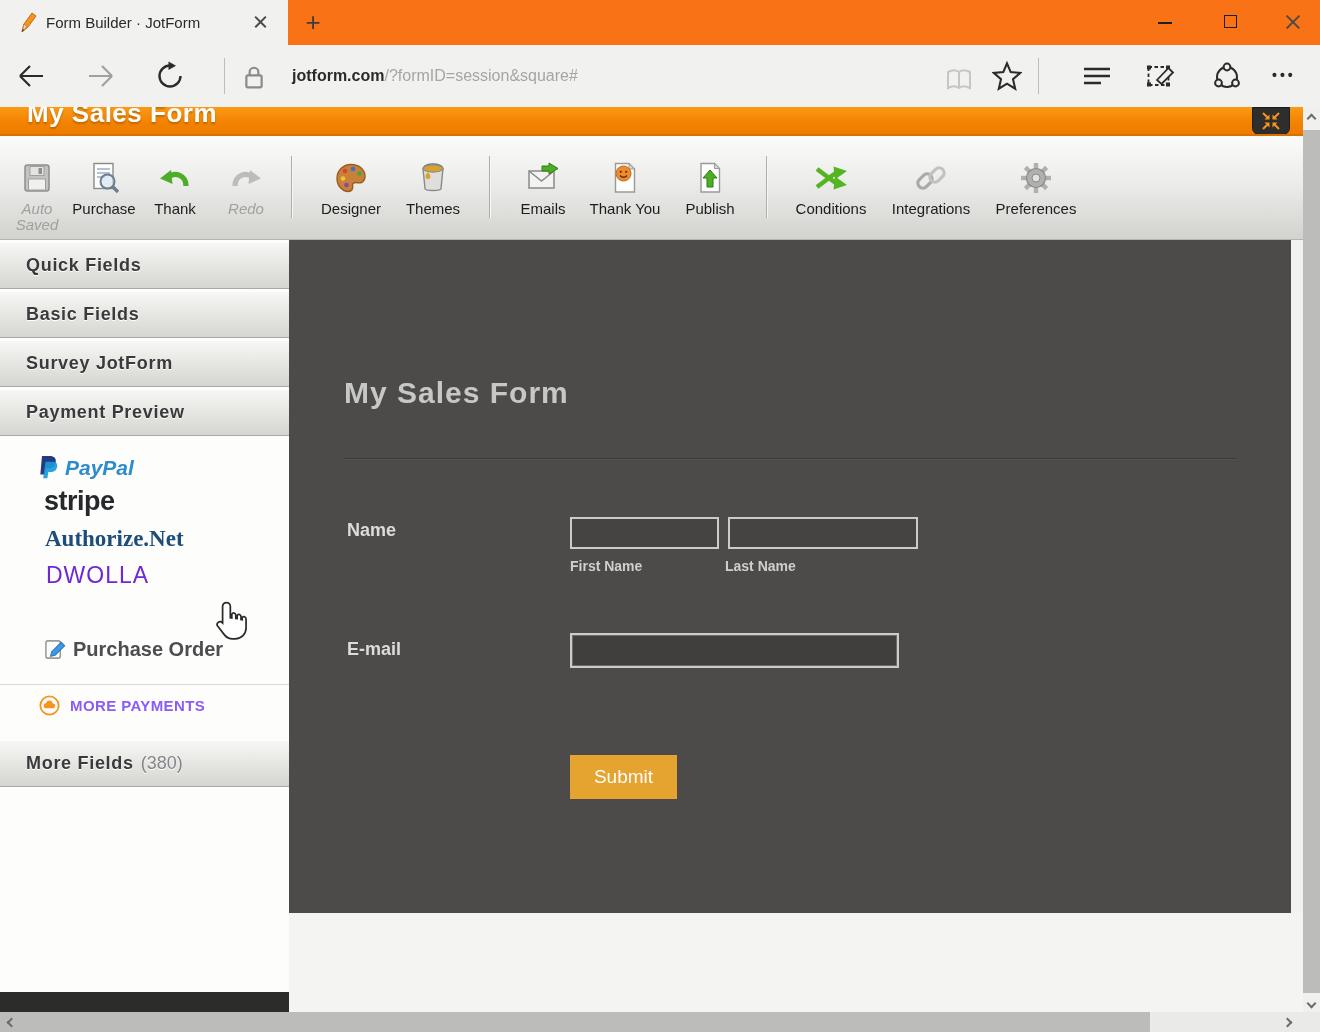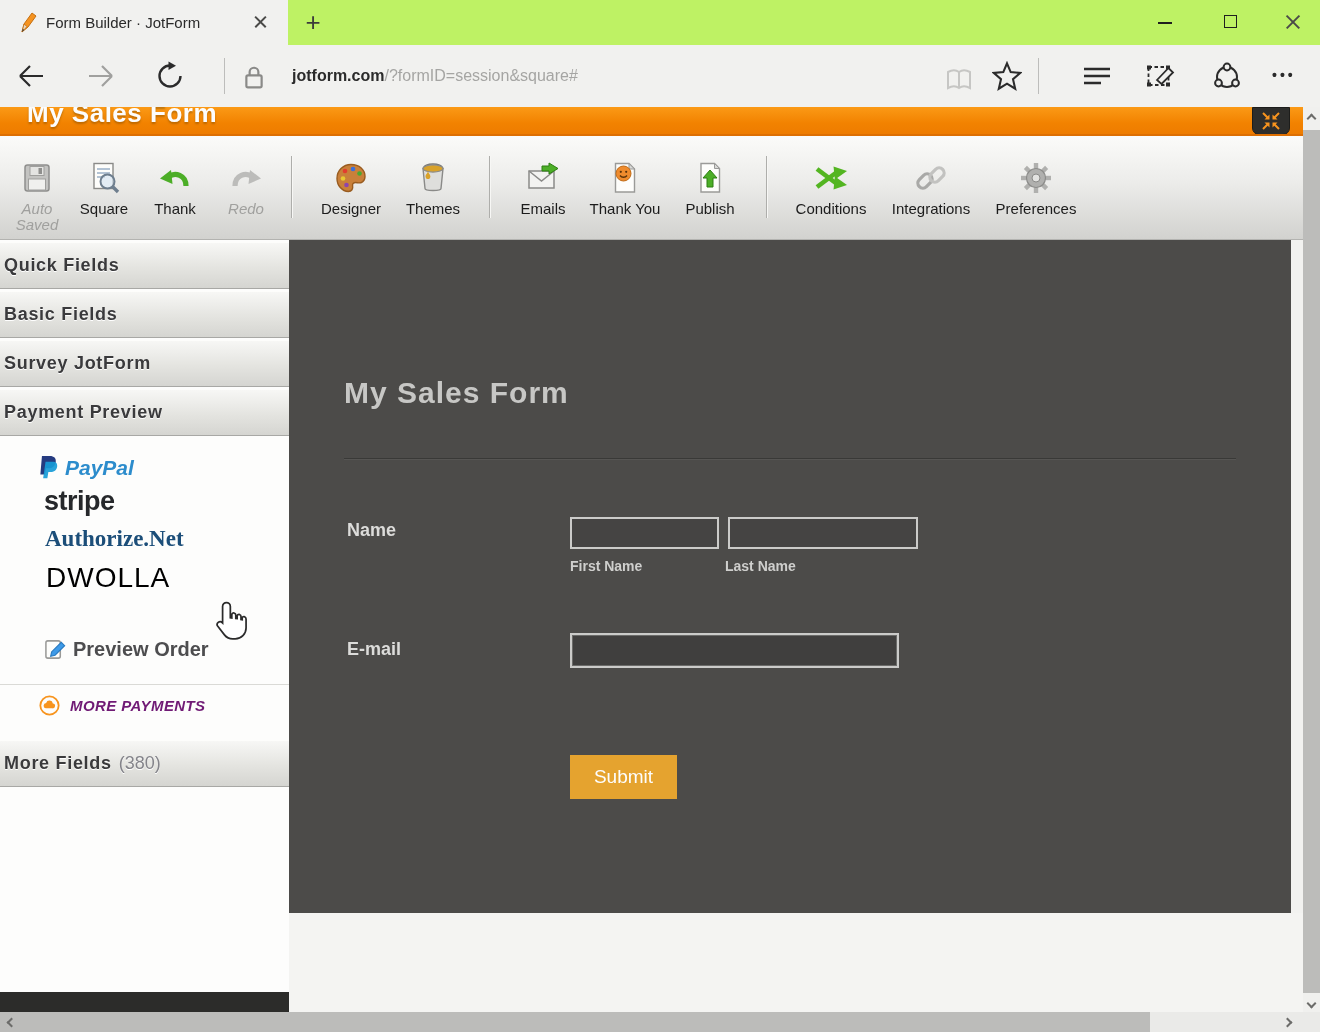--- a/index.html
+++ b/index.html
@@ -1,21 +1,21 @@
 <!DOCTYPE html>
 <html><head>
 <meta charset="utf-8">
 <style>
   * { box-sizing: border-box; margin: 0; padding: 0; }
   html,body { width:1320px; height:1032px; }
   body { font-family:"Liberation Sans", sans-serif; position:relative; overflow:hidden; background:#f4f4f2; }
   #app { position:absolute; inset:0; width:1320px; height:1032px; }
 
   
-  .tabbar { position:absolute; left:0; top:0; width:1320px; height:45px; background:#bef264; }
+  .tabbar { position:absolute; left:0; top:0; width:1320px; height:45px; background:#f97316; }
   .tab { position:absolute; left:0; top:0; width:288px; height:45px; background:#f1f1ef; display:flex; align-items:center; }
   .tab-favicon { position:absolute; left:16px; top:11px; width:22px; height:24px; }
   .tab-title { position:absolute; left:46px; top:14px; font-size:15px; color:#2a2a2a; white-space:nowrap; }
   .tab-close { position:absolute; left:252px; top:14px; width:17px; height:17px; }
   .xbar { position:absolute; left:1px; top:7px; width:15px; height:1.8px; background:#4a4a48; }
   .xbar.a { transform:rotate(45deg); } .xbar.b { transform:rotate(-45deg); }
   .newtab { position:absolute; left:300px; top:10px; width:26px; height:26px; color:#3c3c3a; font-size:26px; line-height:24px; text-align:center; font-weight:400; }
   .wincontrols { position:absolute; right:0; top:0; height:45px; }
   .winbtn { position:absolute; top:0; width:46px; height:45px; }
   .btn-min { right:132px; } .btn-max { right:66px; } .btn-close { right:4px; }
@@ -44,39 +44,39 @@
   .toolbar { position:absolute; left:0; top:136px; width:1303px; height:104px;
     background:linear-gradient(180deg,#fbfbf9 0%,#ececea 45%,#d2d2cf 100%); border-bottom:1px solid #b3b3b0; }
   .tbi { position:absolute; top:24px; text-align:center; }
   .tbi .ic { width:36px; height:36px; margin:0 auto 5px auto; display:block; }
   .tbi .lbl { font-size:15px; color:#1c1c1c; white-space:nowrap; line-height:16px; }
   .tbi.disabled .lbl { color:#a0a09e;font-style:italic; }
   .tb-divider { position:absolute; top:20px; width:1px; height:62px; background:#aeaeab; box-shadow:1px 0 0 #f7f7f5; }
 
   
   .sidebar { position:absolute; left:0; top:240px; width:289px; height:772px; background:#fdfdfc; }
-  .shead { position:absolute; left:0; width:289px; height:47px; display:flex; align-items:center; padding-left:4px;
+  .shead { position:absolute; left:0; width:289px; height:47px; display:flex; align-items:center; padding-left:26px;
     background:linear-gradient(180deg,#f7f7f5 0%,#e4e4e0 55%,#d5d5d1 100%);
     border-top:1px solid #fdfdfb; border-bottom:1px solid #a8a8a5;
     font-size:18px; font-weight:bold; color:#3a3a3c; letter-spacing:.7px; text-shadow:0 1px 0 #ffffff; }
   .pay-item { position:absolute; display:flex; align-items:center; white-space:nowrap; }
   .pp-paypal { left:38px; top:215px; }
   .pp-paypal .txt { font-size:21px; font-weight:bold; font-style:italic; color:#2c8ccc; margin-left:5px; }
   .pp-stripe { left:44px; top:246px; font-size:27px; font-weight:bold; color:#26282b; letter-spacing:-.5px; }
   .pp-auth { left:45px; top:286px; font-family:"Liberation Serif", serif; font-size:23px; font-weight:bold; color:#1c4e79; }
-  .pp-dwolla { left:46px; top:322px; font-size:28px; font-weight:500; color:#000000; letter-spacing:1px; }
+  .pp-dwolla { left:46px; top:322px; font-size:23px; font-weight:500; color:#6d28d9; letter-spacing:1px; }
   .square-row { position:absolute; left:6px; top:356px; width:268px; height:33px;
     background:linear-gradient(180deg,#fdfdfb 0%,#e8e8e5 100%); border:1px solid #b5b5b2; border-radius:2px;
     box-shadow:0 1px 2px rgba(0,0,0,.18); display:flex; align-items:center; }
   .square-row .txt { font-size:23px; font-weight:500; color:#1f1f1f; margin-left:8px; }
   .pp-po { left:44px; top:398px; }
   .pp-po .txt { font-size:20px; font-weight:bold; color:#4d4d4f; margin-left:6px; }
   .pay-divider { position:absolute; left:0; top:444px; width:289px; height:1px; background:#dadad6; }
   .more-pay { position:absolute; left:39px; top:455px; display:flex; align-items:center; }
-  .more-pay .txt { font-size:15px; font-weight:bold; color:#701a75; margin-left:10px; letter-spacing:.4px;font-style:italic; }
+  .more-pay .txt { font-size:15px; font-weight:bold; color:#8b5cf6; margin-left:10px; letter-spacing:.4px; }
   .more-fields { position:absolute; top:500px; }
   .mf-count { font-weight:normal; color:#84848a; margin-left:7px; letter-spacing:0; }
   .sidebar-dark { position:absolute; left:0; top:752px; width:289px; height:20px; background:#2c2c2a; }
 
   
   .canvas { position:absolute; left:289px; top:240px; width:1002px; height:673px; background:#4c4b49; }
   .canvas-right-gutter { position:absolute; left:1291px; top:240px; width:12px; height:673px; background:#f2f2f0; }
   .canvas-below { position:absolute; left:289px; top:913px; width:1014px; height:99px; background:#f4f4f2; }
   .form-title { position:absolute; left:55px; top:136px; font-size:30px; font-weight:bold; color:#c7c7c5; letter-spacing:1px; }
   .form-hr { position:absolute; left:55px; top:218px; width:892px; height:1px; background:#393937; box-shadow:0 1px 0 rgba(255,255,255,.06); }
@@ -208,21 +208,21 @@
       <div class="lbl">Saved</div>
     </div>
 
     <div class="tbi" style="left:72px; width:64px;">
       <svg class="ic" viewBox="0 0 36 36">
         <rect x="8" y="3.5" width="19" height="25" fill="#fdfdfb" stroke="#8a8a88" stroke-width="1.4"></rect>
         <path d="M11 9 h13 M11 13 h13 M11 17 h8" stroke="#9ab0c8" stroke-width="1.6" fill="none"></path>
         <circle cx="21.5" cy="21.5" r="7" fill="rgba(214,228,240,.65)" stroke="#6e7e8e" stroke-width="2"></circle>
         <line x1="26.5" y1="26.5" x2="32" y2="32" stroke="#6e7e8e" stroke-width="3.4"></line>
       </svg>
-      <div class="lbl">Square</div>
+      <div class="lbl">Purchase</div>
     </div>
 
     <div class="tbi" style="left:146px; width:58px;">
       <svg class="ic" viewBox="0 0 36 36">
         <path d="M29 26 C29 15 18 11.5 11.5 17" stroke="#4cae27" stroke-width="5.2" fill="none"></path>
         <polygon points="14,10 3,18.5 15.5,24" fill="#4cae27"></polygon>
       </svg>
       <div class="lbl">Thank</div>
     </div>
 
@@ -362,21 +362,21 @@
     <div class="pay-item pp-dwolla">
       <span>DWOLLA</span>
     </div>
 
 
     <div class="pay-item pp-po">
       <svg width="23" height="23" viewBox="0 0 24 24">
         <rect x="2" y="3" width="15" height="18" rx="2" fill="#fdfdfb" stroke="#9a9a98" stroke-width="1.6"></rect>
         <path d="M8 14.5 L18 4.5 L21.5 8 L11.5 18 L7 19 Z" fill="#3d9ae8" stroke="#2a7bc0" stroke-width="1.2"></path>
       </svg>
-      <span class="txt">Preview Order</span>
+      <span class="txt">Purchase Order</span>
     </div>
 
     <div class="pay-divider"></div>
 
     <div class="more-pay">
       <svg width="21" height="21" viewBox="0 0 22 22">
         <circle cx="11" cy="11" r="9.6" fill="none" stroke="#f7941e" stroke-width="1.9"></circle>
         <path d="M7 14 a2.9 2.9 0 0 1 .5 -5.7 a3.6 3.6 0 0 1 7 .6 a2.5 2.5 0 0 1 -.4 5.1 Z" fill="#f7941e"></path>
       </svg>
       <span class="txt">MORE PAYMENTS</span>

